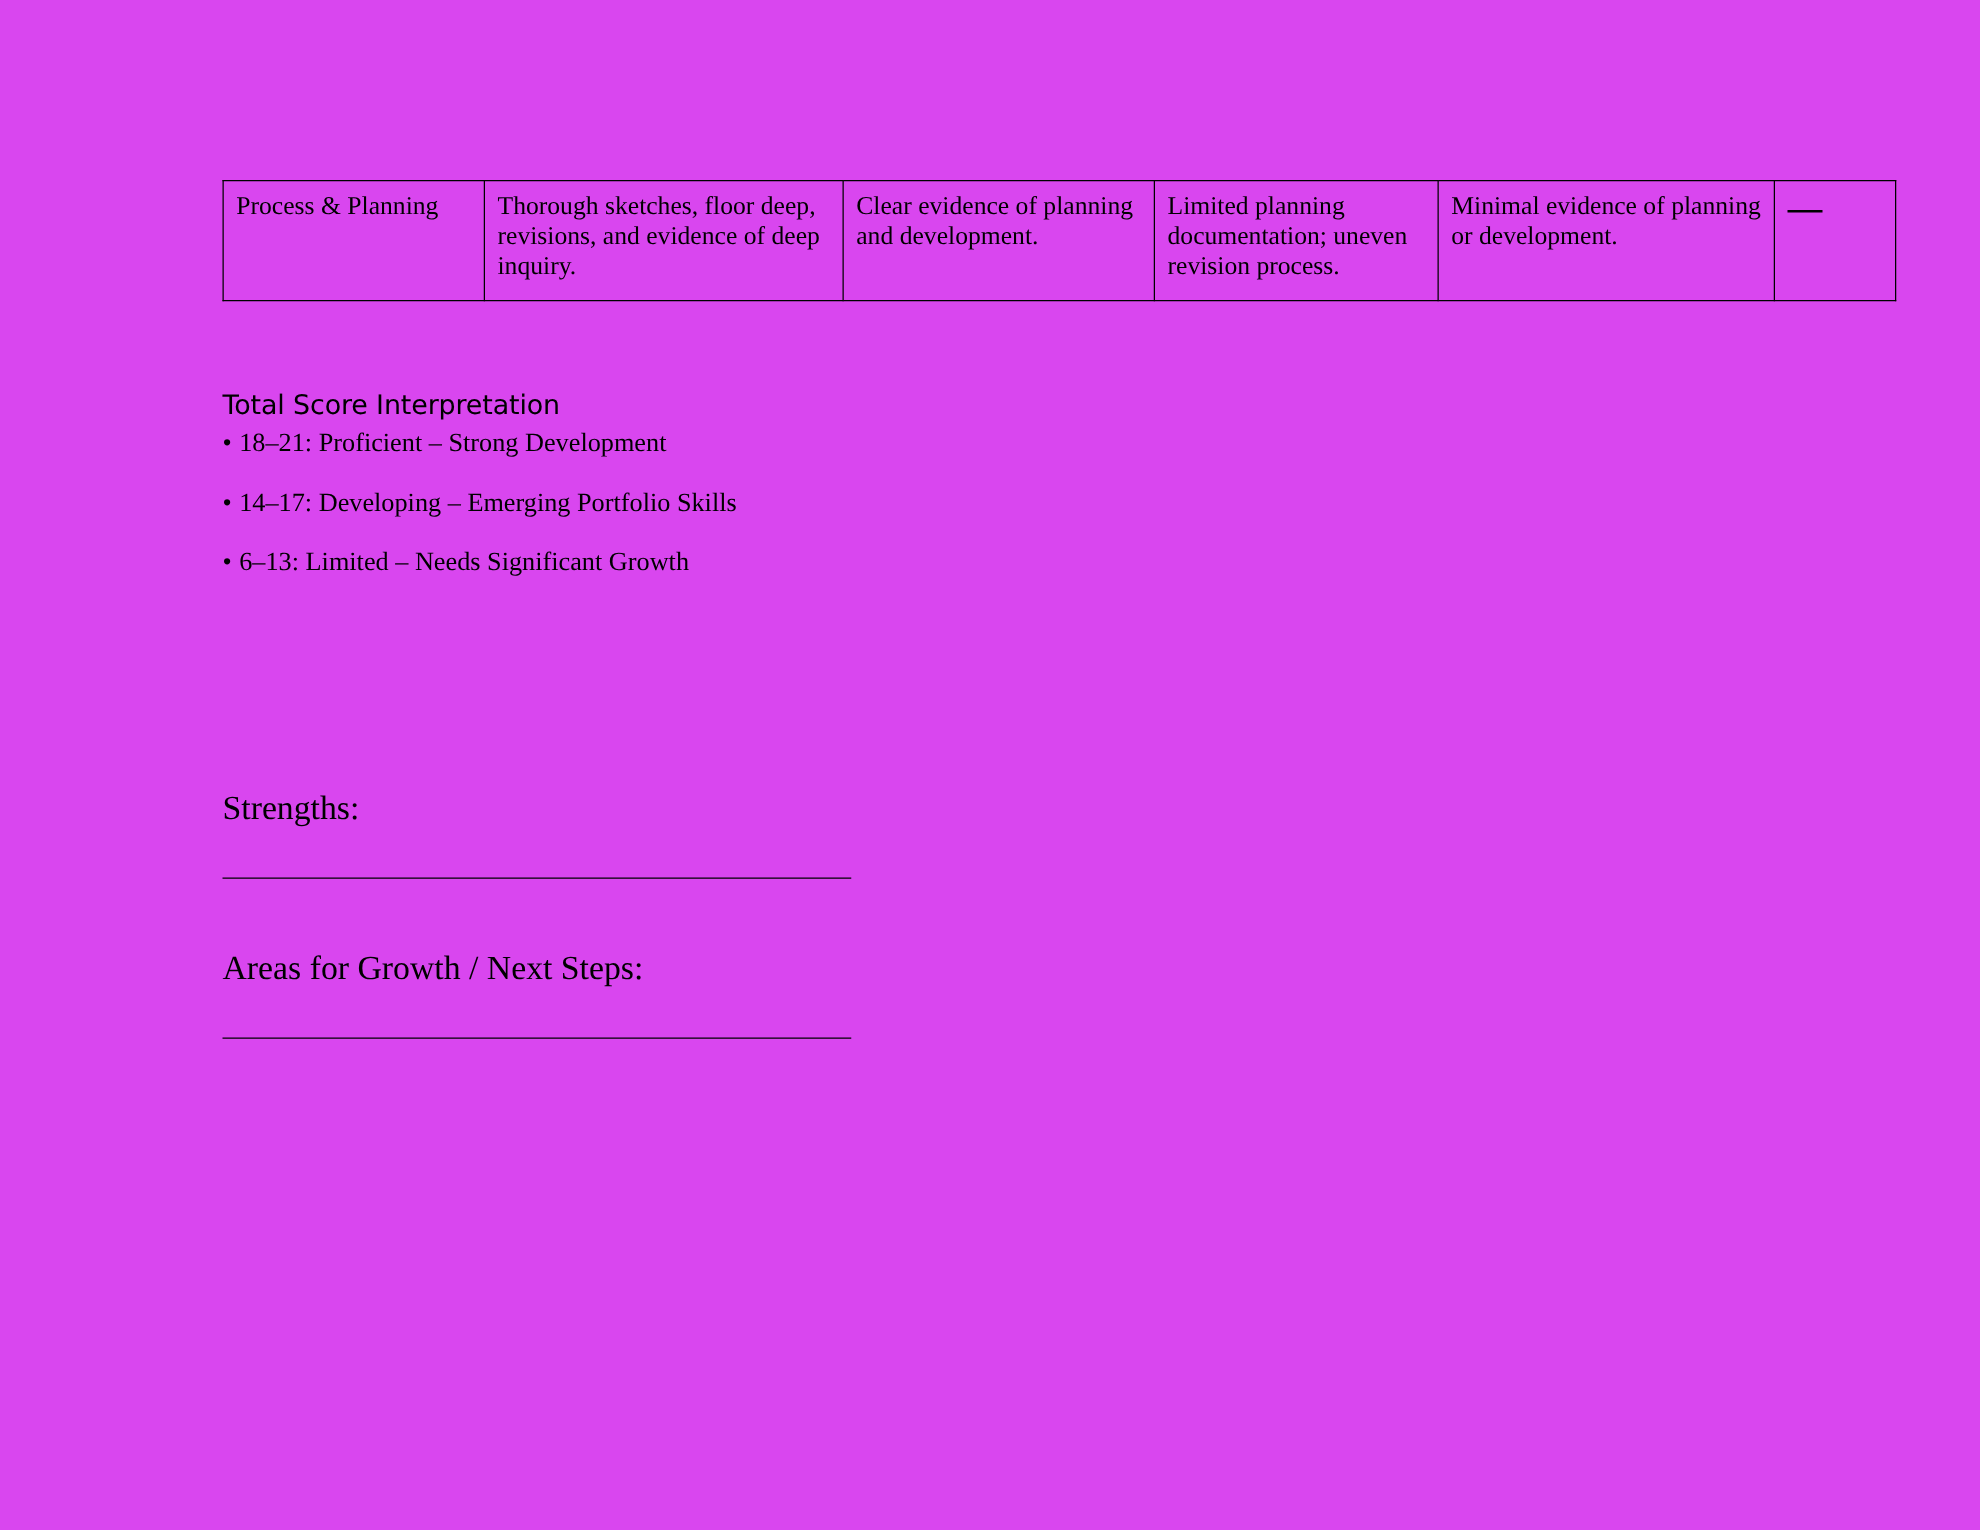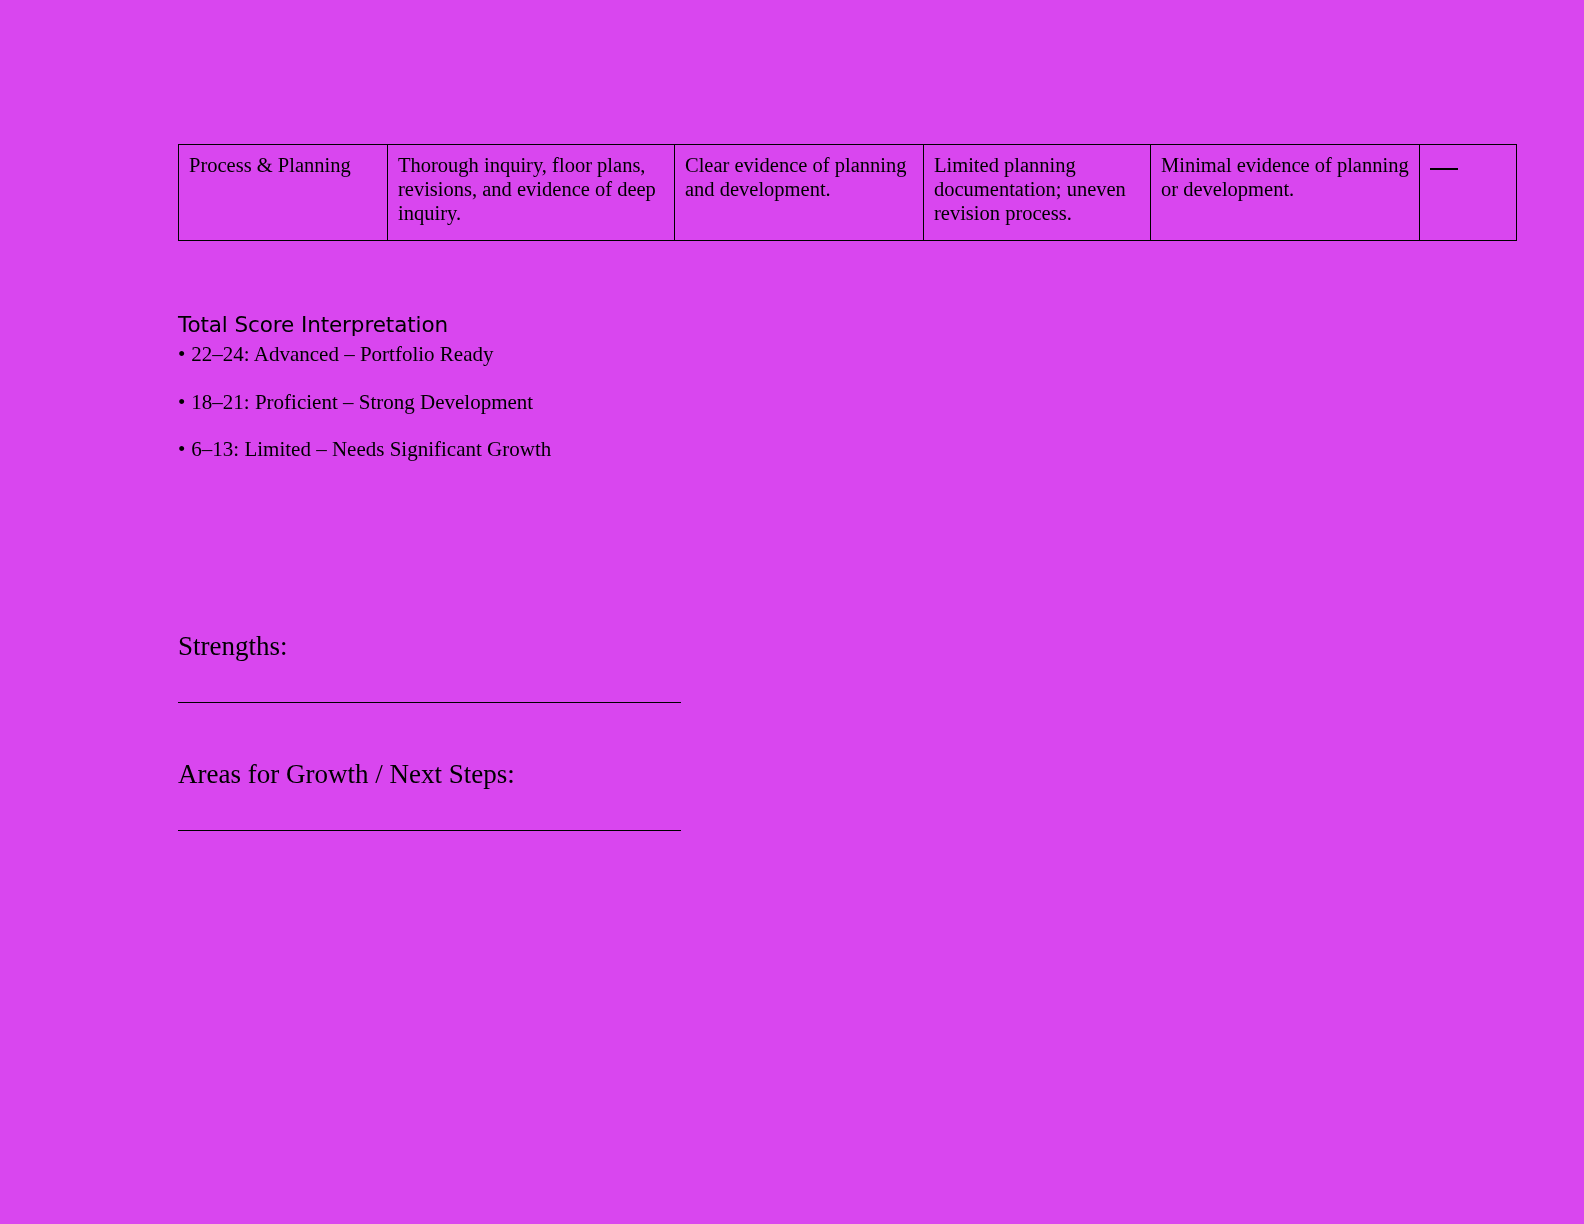--- a/index.html
+++ b/index.html
@@ -112,34 +112,34 @@
 </head>
 <body>
 
 <div class="page">
   <div class="content">
 
     <table class="rubric">
       <tbody>
           <tr>
         <td class="c0">Process &amp; Planning</td>
-        <td class="c1">Thorough inquiry, floor plans, revisions, and evidence of deep inquiry.</td>
+        <td class="c1">Thorough sketches, floor deep, revisions, and evidence of deep inquiry.</td>
         <td class="c2">Clear evidence of planning and development.</td>
         <td class="c3">Limited planning documentation; uneven revision process.</td>
         <td class="c4">Minimal evidence of planning or development.</td>
         <td class="c5"><span class="score-blank"></span></td>
       </tr>
     </tbody>
       </table>
 
     <h2 class="section-heading" id="total-score-heading">Total Score Interpretation</h2>
 
     <ul class="score-list">
-      <li><span class="bullet">•</span><span>22–24: Advanced – Portfolio Ready</span></li>
       <li><span class="bullet">•</span><span>18–21: Proficient – Strong Development</span></li>
+      <li><span class="bullet">•</span><span>14–17: Developing – Emerging Portfolio Skills</span></li>
       <li><span class="bullet">•</span><span>6–13: Limited – Needs Significant Growth</span></li>
     </ul>
 
 
     <p class="field-label" id="strengths-label">Strengths:</p>
     <div class="rule-line" id="strengths-rule"></div>
 
     <p class="field-label" id="growth-label">Areas for Growth / Next Steps:</p>
     <div class="rule-line" id="growth-rule"></div>
 

